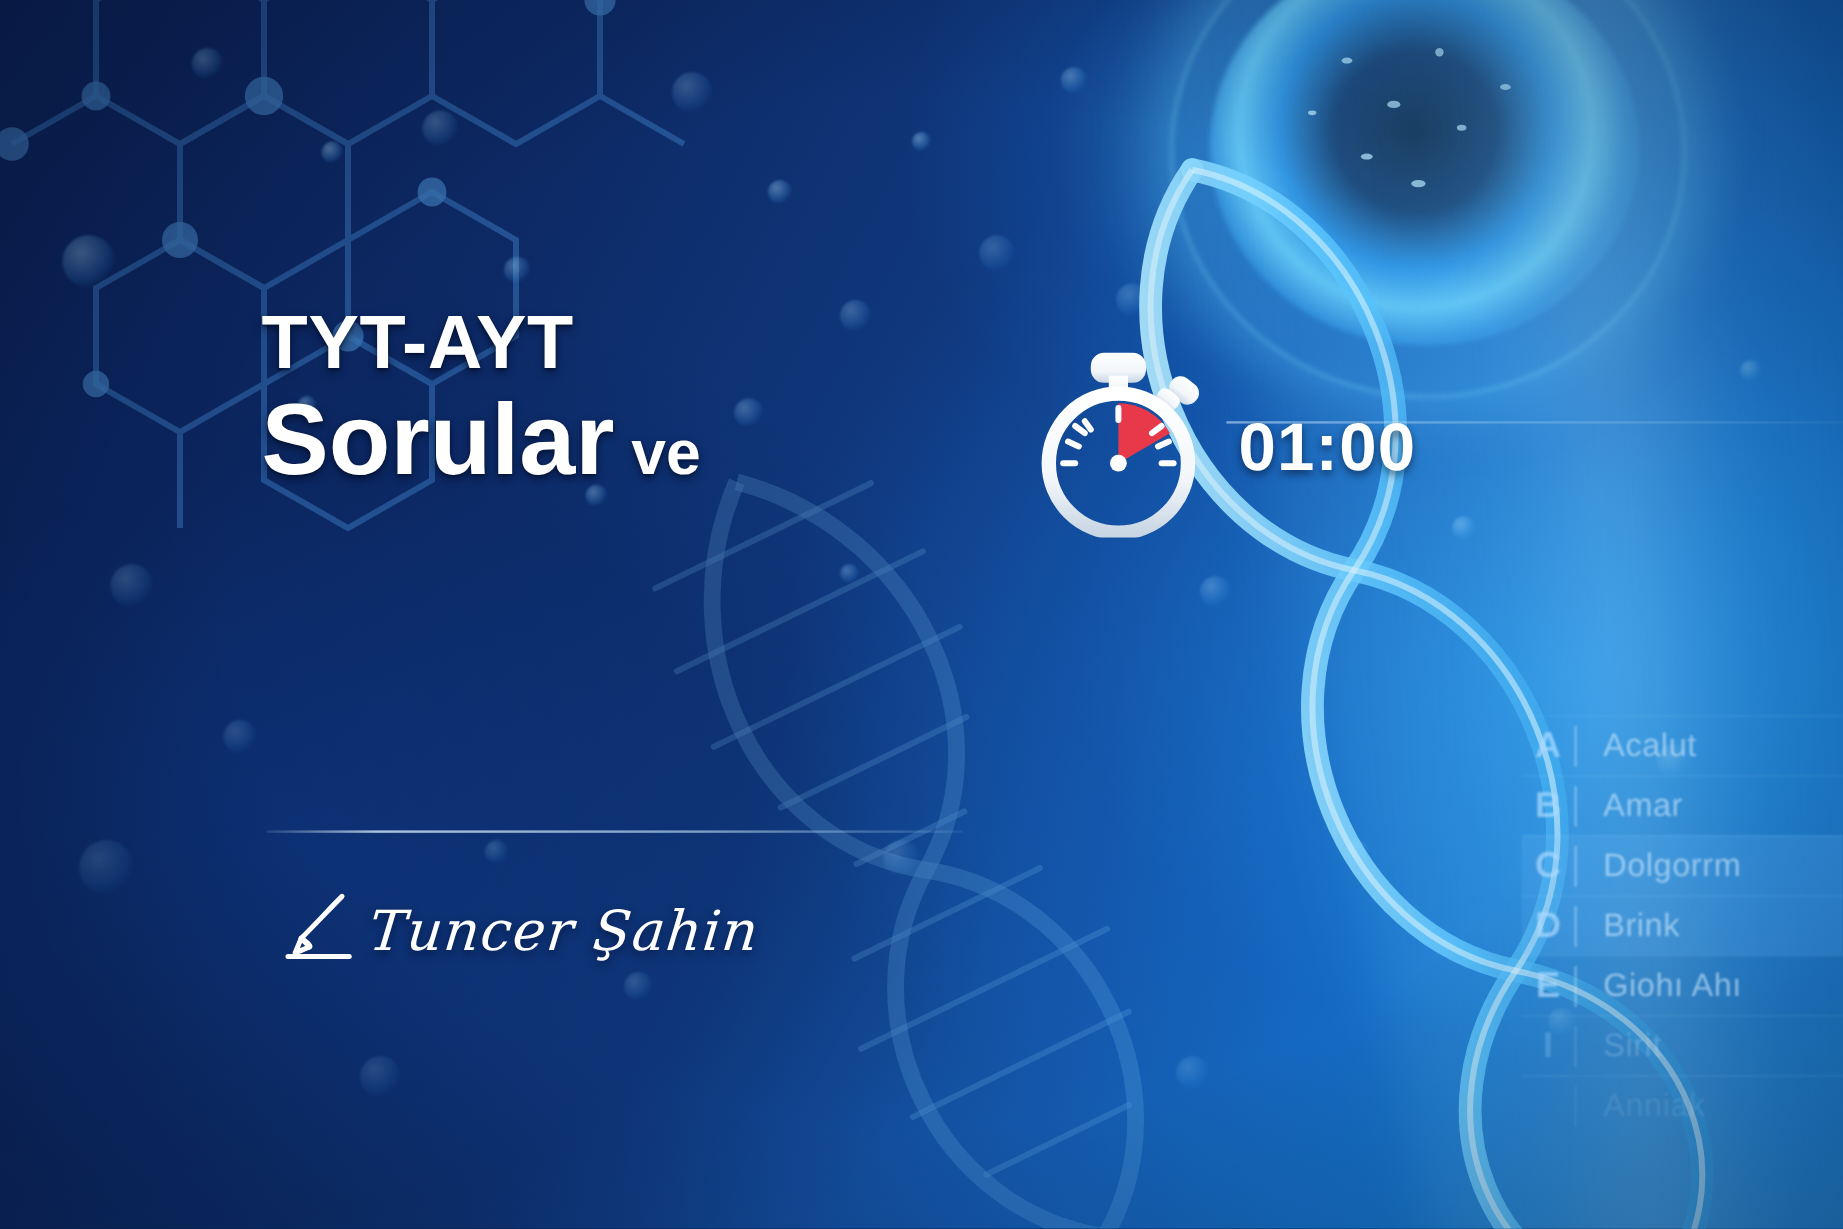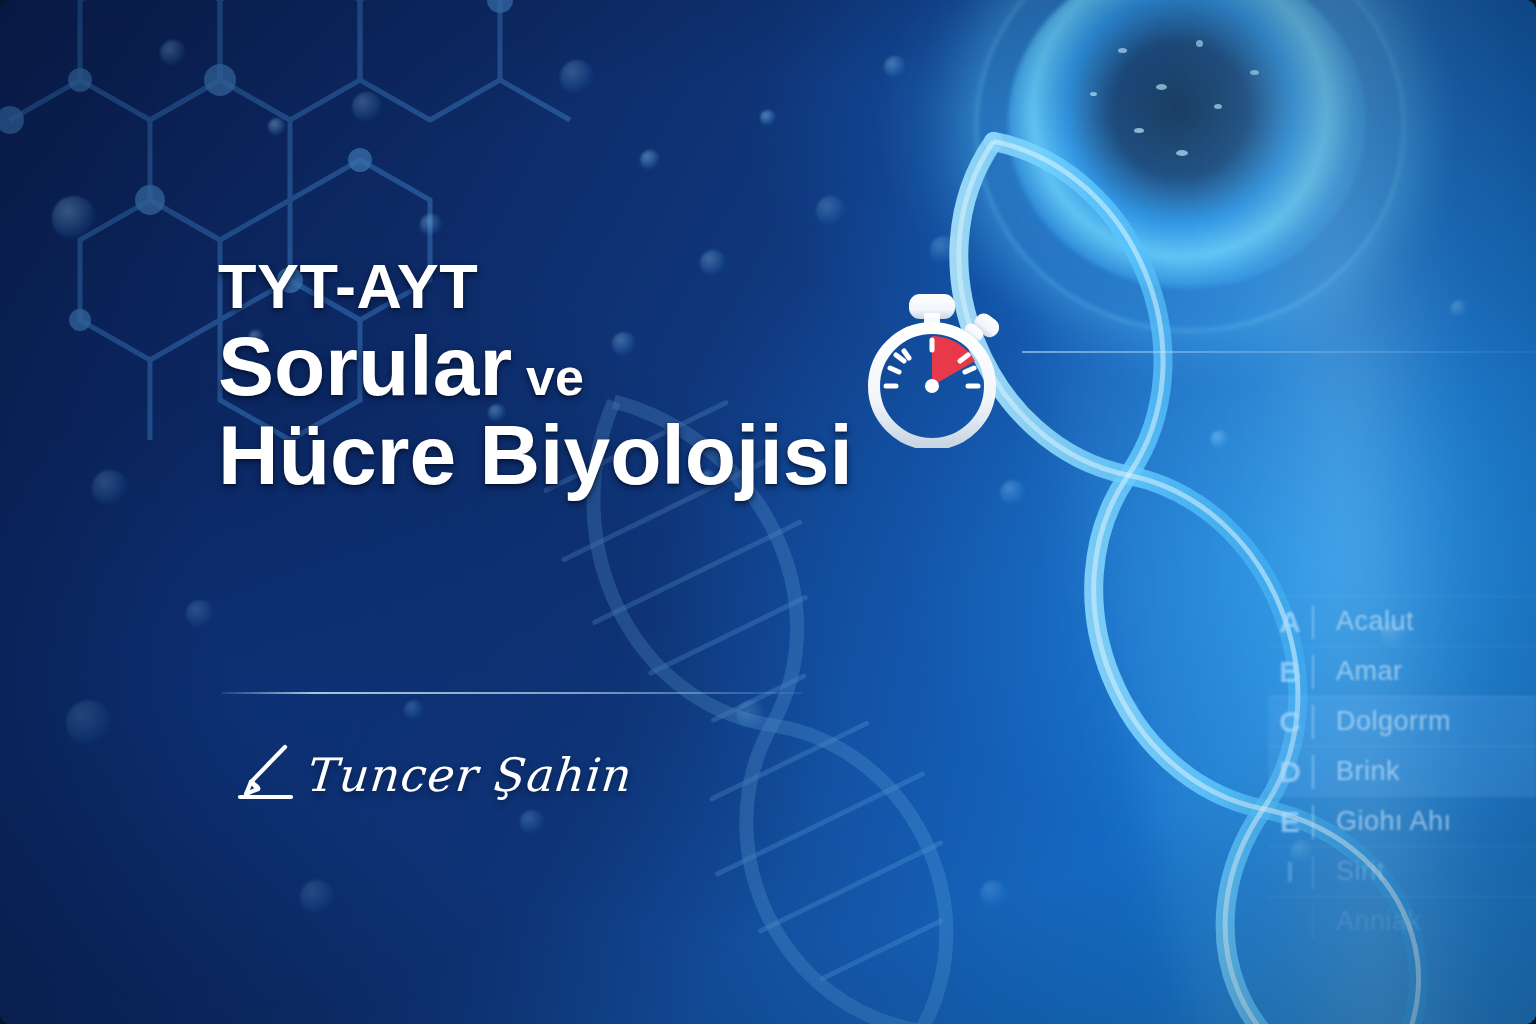--- a/index.html
+++ b/index.html
@@ -9,21 +9,20 @@
 
   .stage{
     position:relative;
     width:1536px; height:1024px;
     overflow:hidden;
     background:
       radial-gradient(ellipse 560px 420px at 1165px 120px, rgba(120,215,255,.70) 0%, rgba(60,170,245,.45) 26%, rgba(20,110,210,.18) 52%, rgba(0,0,0,0) 74%),
       radial-gradient(ellipse 900px 700px at 1300px 560px, rgba(40,165,255,.48) 0%, rgba(20,110,215,.22) 45%, rgba(0,0,0,0) 72%),
       radial-gradient(ellipse 760px 620px at 240px 700px, rgba(12,52,125,.55) 0%, rgba(8,35,92,.30) 50%, rgba(0,0,0,0) 78%),
       linear-gradient(118deg,#0a1f52 0%, #0d2a66 26%, #10397f 46%, #1458ab 66%, #1574c9 82%, #1e86d8 100%);
-    border-radius: 11px;
   }
 
   
   .layer{ position:absolute; inset:0; pointer-events:none; }
 
   .vignette{
     background:
       radial-gradient(ellipse 1100px 820px at 50% 50%, rgba(0,0,0,0) 52%, rgba(3,14,40,.42) 100%);
   }
 
@@ -294,21 +293,20 @@
 
   <div class="layer vignette"></div>
 
   <div class="divider-timer"></div>
 
   <div class="headline">
     <div class="line-eyebrow">TYT-AYT</div>
     <div class="line-main">
       <span>Sorular</span><span class="small" style="margin-left:14px;">ve</span>
     </div>
-    <div class="line-main2">Hücre Biyolojisi</div>
   </div>
 
 
   <div class="divider"></div>
 
   <div class="signature">
     <span>
       <svg width="62" height="58" viewBox="0 0 62 58" xmlns="http://www.w3.org/2000/svg" aria-hidden="true">
         <g fill="none" stroke="#ffffff" stroke-width="4.2" stroke-linecap="round" stroke-linejoin="round">
           <path d="M49,3 C40,12 26,27 15,38"></path>
@@ -348,20 +346,21 @@
           <line x1="132" y1="94" x2="122" y2="94"></line>
           <line x1="50" y1="63" x2="58" y2="69"></line>
           <line x1="40" y1="94" x2="50" y2="94"></line>
           <line x1="58" y1="59" x2="63" y2="66"></line>
           <line x1="44" y1="76" x2="53" y2="80"></line>
           <line x1="128" y1="76" x2="119" y2="80"></line>
         </g>
         <circle cx="86" cy="94" r="7" fill="#ffffff"></circle>
       </svg>
     </span>
+    <span class="timer-value">01:00</span>
   </div>
 
   <div class="options opt-blur">
     <div class="opt-row">
       <span class="opt-letter">A</span>
       <span class="opt-sep"></span>
       <span class="opt-text">Acalut</span>
     </div>
     <div class="opt-row">
       <span class="opt-letter">B</span>

